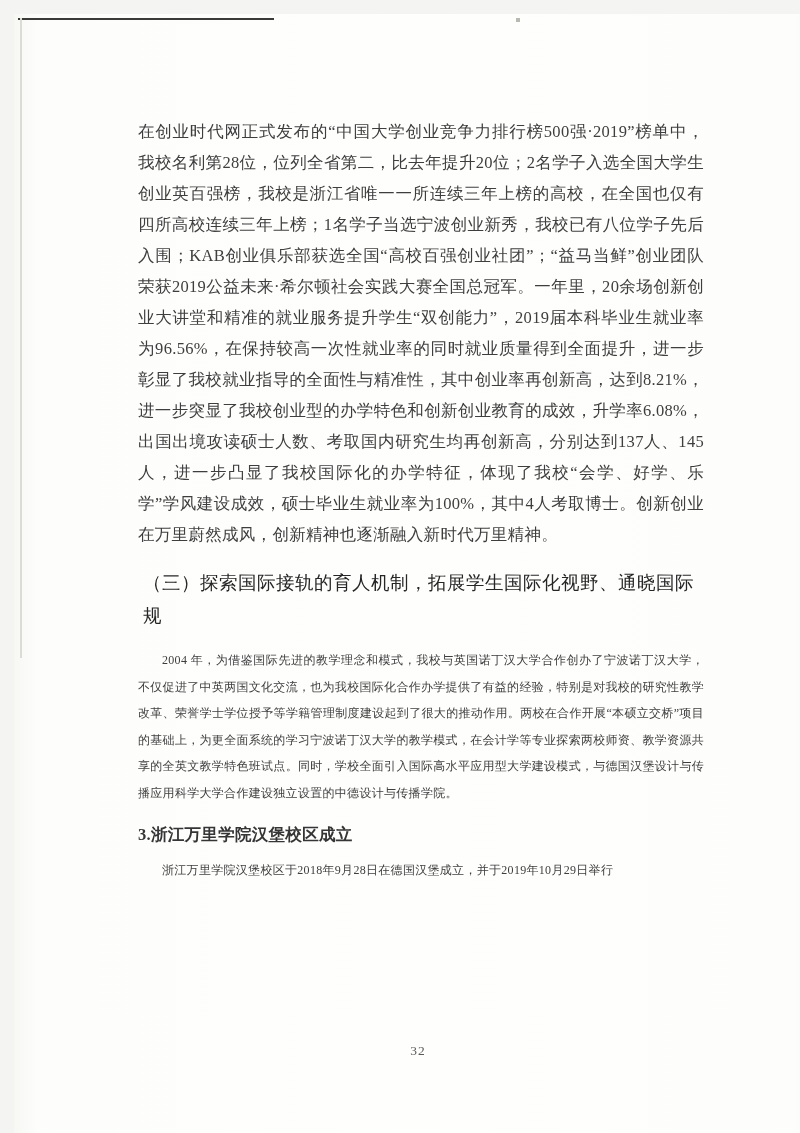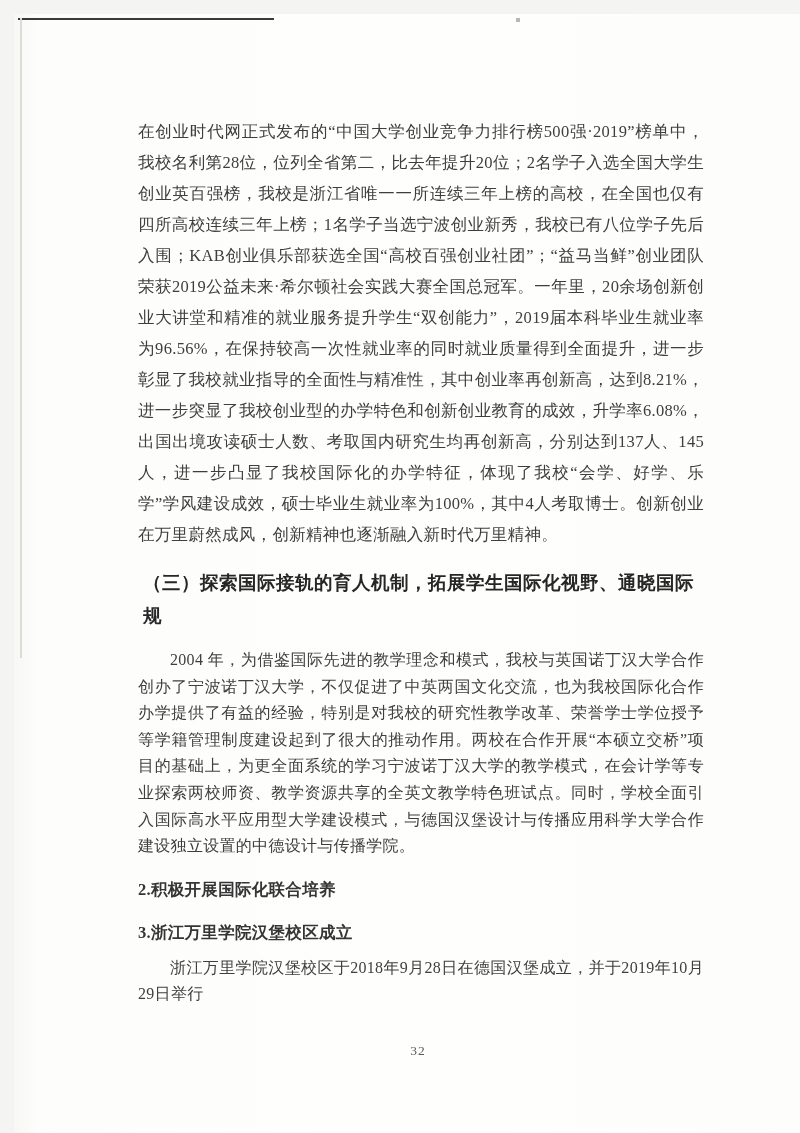--- a/index.html
+++ b/index.html
@@ -55,32 +55,32 @@
 
   .body-para {
     font-size: 16.5px;
     line-height: 31px;
     text-align: justify;
     color: #3e3e3e;
     letter-spacing: 0.3px;
   }
 
   .body-para-tight {
-    font-size: 16px;
+    font-size: 12px;
     line-height: 26.6px;
     text-align: justify;
     text-indent: 2em;
     color: #3e3e3e;
     letter-spacing: 0.3px;
   }
 
   .section-heading {
     margin-top: 9px;
     font-family: "Liberation Sans", "DejaVu Sans", sans-serif;
-    font-weight: bold;
+    font-weight: normal;
     font-size: 18.5px;
     line-height: 33px;
     color: #262626;
     letter-spacing: 0.5px;
   }
   .section-heading .h-line1 { display: block; text-align: left; }
   .section-heading .h-line2 { display: block; text-align: center; }
 
   .sub-heading {
     font-size: 16.5px;
@@ -121,21 +121,20 @@
 
     <p class="body-para">在创业时代网正式发布的“中国大学创业竞争力排行榜500强·2019”榜单中，我校名利第28位，位列全省第二，比去年提升20位；2名学子入选全国大学生创业英百强榜，我校是浙江省唯一一所连续三年上榜的高校，在全国也仅有四所高校连续三年上榜；1名学子当选宁波创业新秀，我校已有八位学子先后入围；KAB创业俱乐部获选全国“高校百强创业社团”；“益马当鲜”创业团队荣获2019公益未来·希尔顿社会实践大赛全国总冠军。一年里，20余场创新创业大讲堂和精准的就业服务提升学生“双创能力”，2019届本科毕业生就业率为96.56%，在保持较高一次性就业率的同时就业质量得到全面提升，进一步彰显了我校就业指导的全面性与精准性，其中创业率再创新高，达到8.21%，进一步突显了我校创业型的办学特色和创新创业教育的成效，升学率6.08%，出国出境攻读硕士人数、考取国内研究生均再创新高，分别达到137人、145人，进一步凸显了我校国际化的办学特征，体现了我校“会学、好学、乐学”学风建设成效，硕士毕业生就业率为100%，其中4人考取博士。创新创业在万里蔚然成风，创新精神也逐渐融入新时代万里精神。</p>
 
     <h2 class="section-heading">
       <span class="h-line1">（三）探索国际接轨的育人机制，拓展学生国际化视野、通晓国际规</span>
     </h2>
 
 
     <p class="body-para-tight para-2">2004 年，为借鉴国际先进的教学理念和模式，我校与英国诺丁汉大学合作创办了宁波诺丁汉大学，不仅促进了中英两国文化交流，也为我校国际化合作办学提供了有益的经验，特别是对我校的研究性教学改革、荣誉学士学位授予等学籍管理制度建设起到了很大的推动作用。两校在合作开展“本硕立交桥”项目的基础上，为更全面系统的学习宁波诺丁汉大学的教学模式，在会计学等专业探索两校师资、教学资源共享的全英文教学特色班试点。同时，学校全面引入国际高水平应用型大学建设模式，与德国汉堡设计与传播应用科学大学合作建设独立设置的中德设计与传播学院。</p>
 
-    <h3 class="sub-heading sub-heading-2">2.积极开展国际化联合培养</h3>
 
 
     <h3 class="sub-heading sub-heading-3">3.浙江万里学院汉堡校区成立</h3>
 
     <p class="body-para-tight para-4">浙江万里学院汉堡校区于2018年9月28日在德国汉堡成立，并于2019年10月29日举行</p>
 
   </div>
 
   <div class="page-number">32</div>
 

